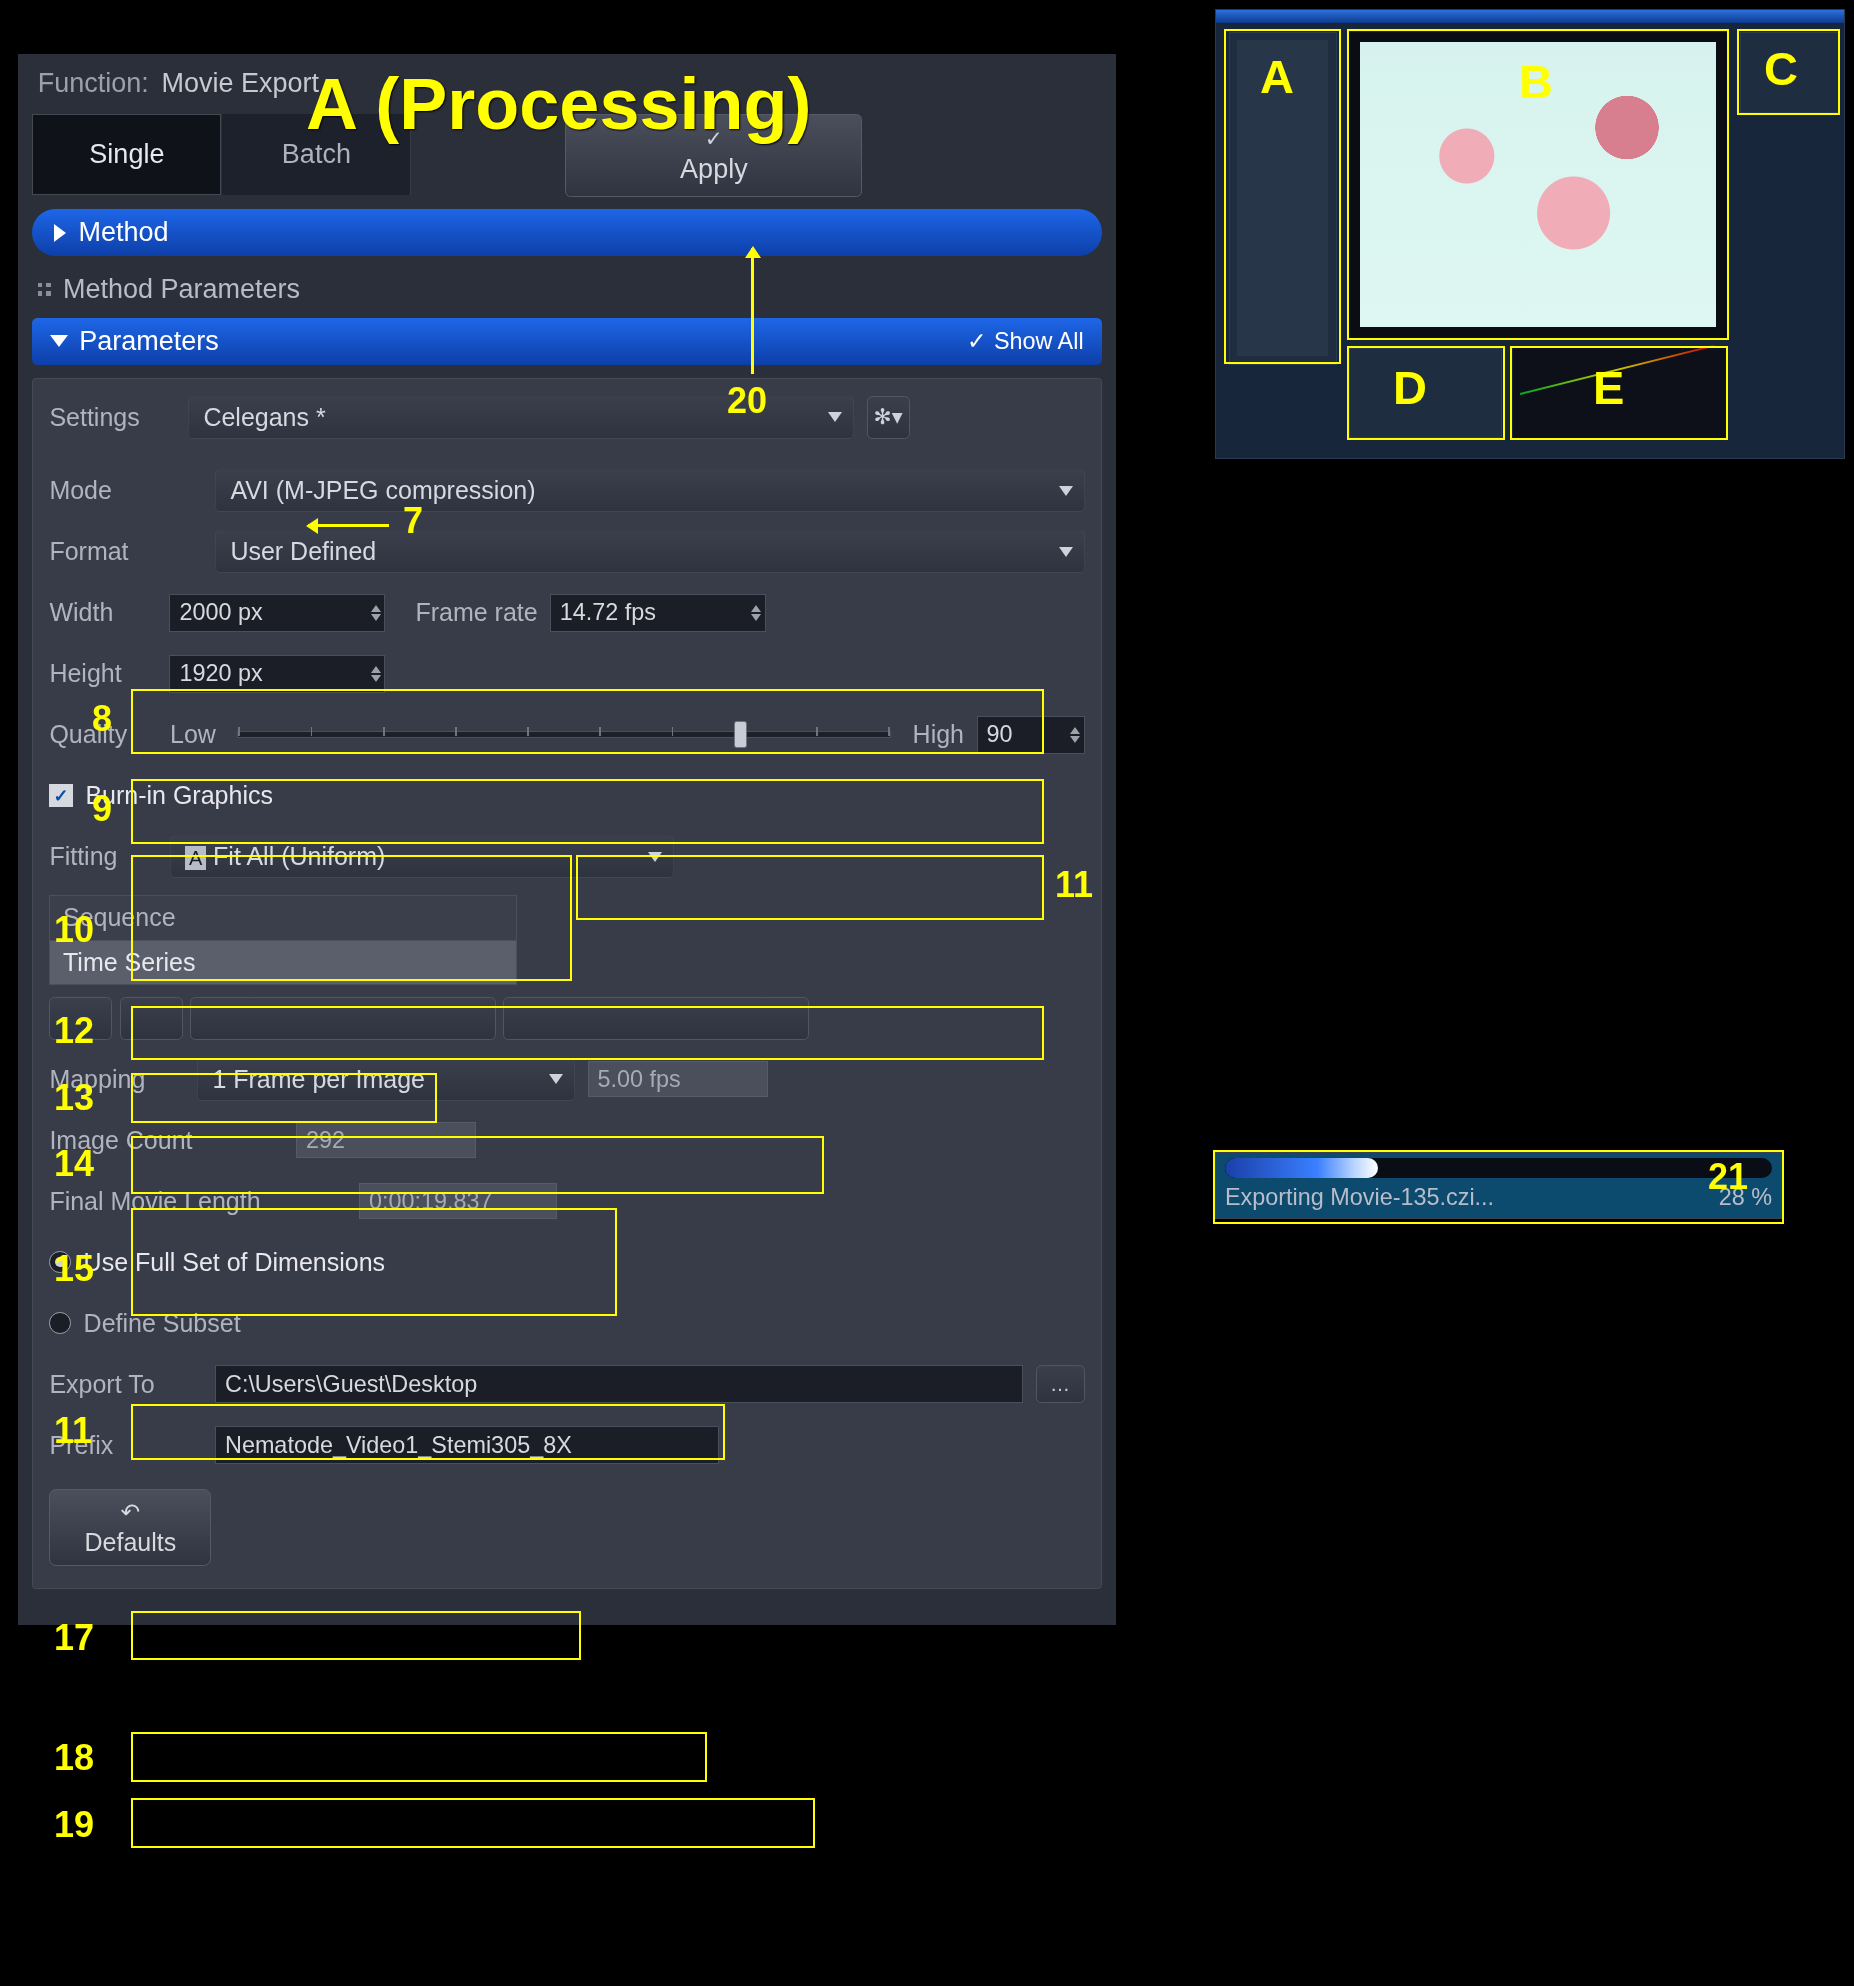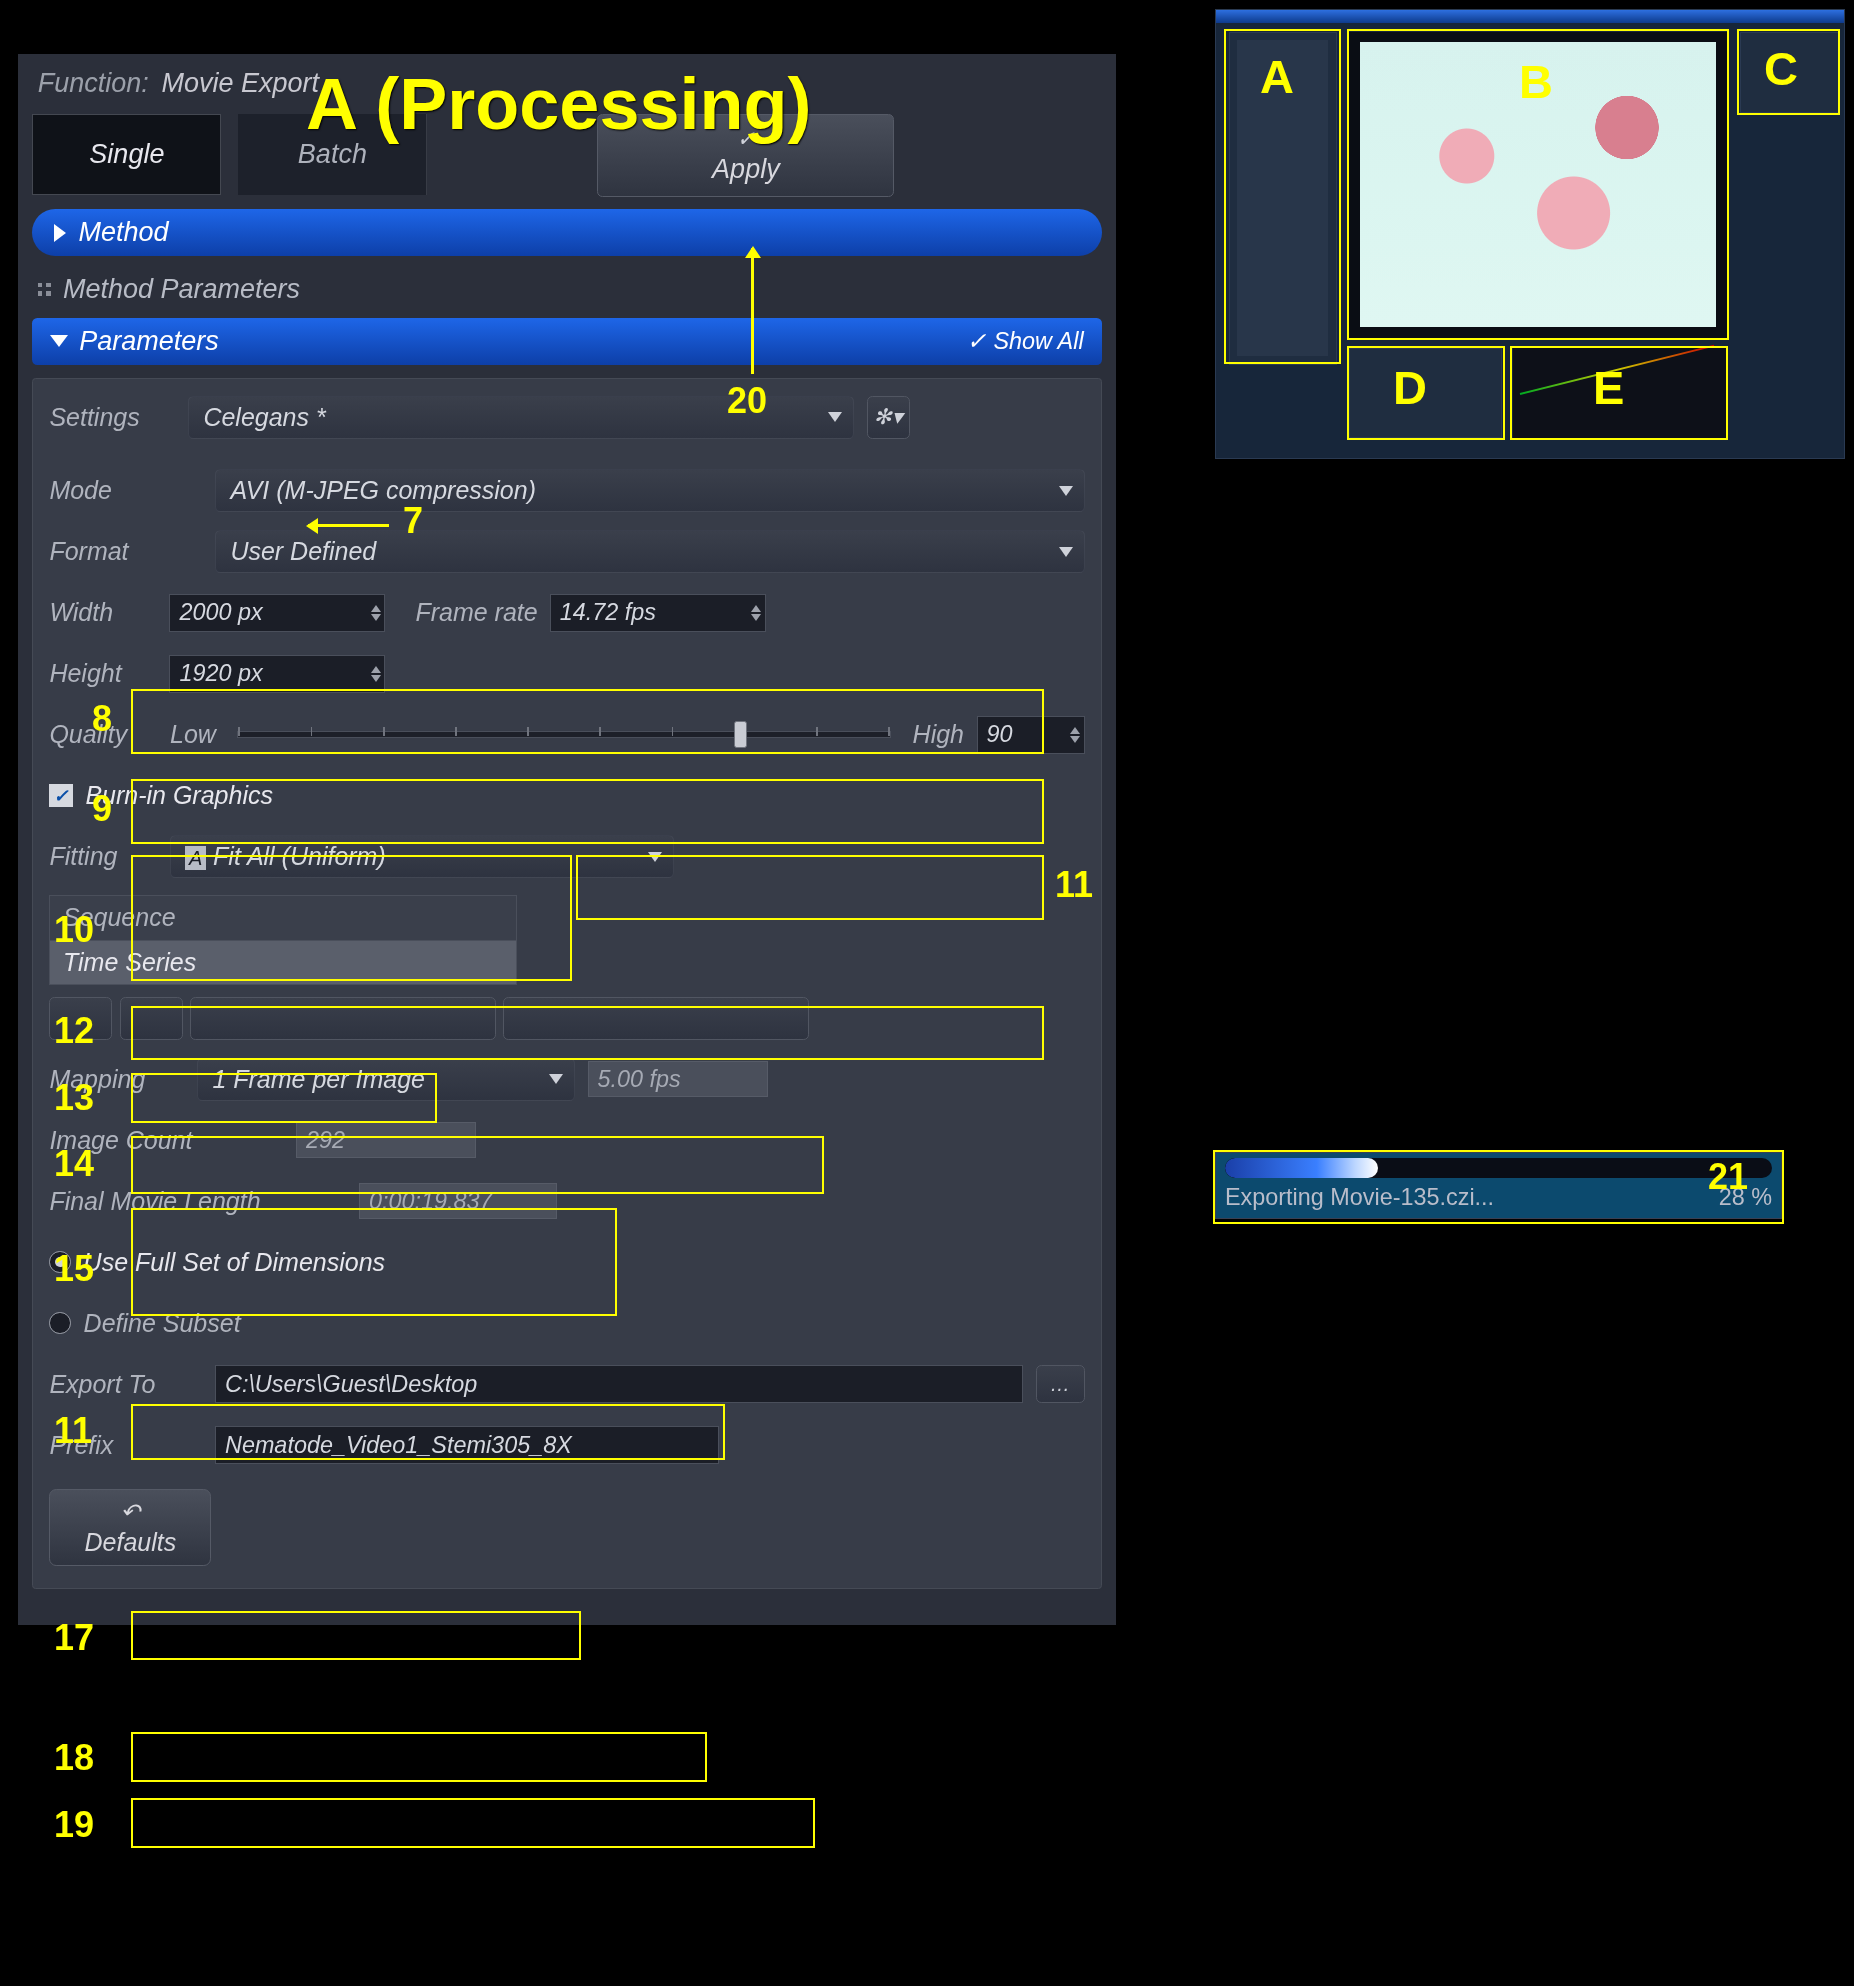--- a/index.html
+++ b/index.html
@@ -12,33 +12,32 @@
     position: relative;
     font-size: 25px;
   }
   .panel {
     position: absolute;
     left: 18px;
     top: 54px;
     width: 1098px;
     background: #2b2f3a;
     padding: 9px 10.8px 36px 10.8px;
-    font-style: italic;
   }
   .func-row {
     display: flex;
     align-items: center;
     gap: 12.6px;
     padding: 5.4px 9px 10.8px 9px;
   }
   .func-label { color: #9ba0aa; font-size: 27px; }
   .func-value { color: #c8c8d0; font-size: 27px; }
   .tab-row {
     display: flex;
-    gap: 17px;
+    gap: 1px;
     margin: 3.6px 3.6px 12.6px 3.6px;
     align-items: stretch;
   }
   .tab-btn {
     width: 189px;
     height: 81px;
     background: #1d212b;
     color: #aeb2bc;
     display: flex;
     align-items: center;

